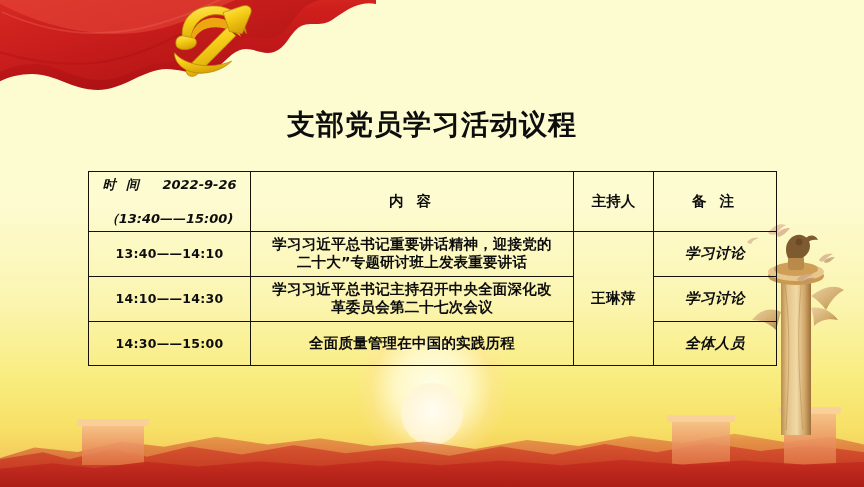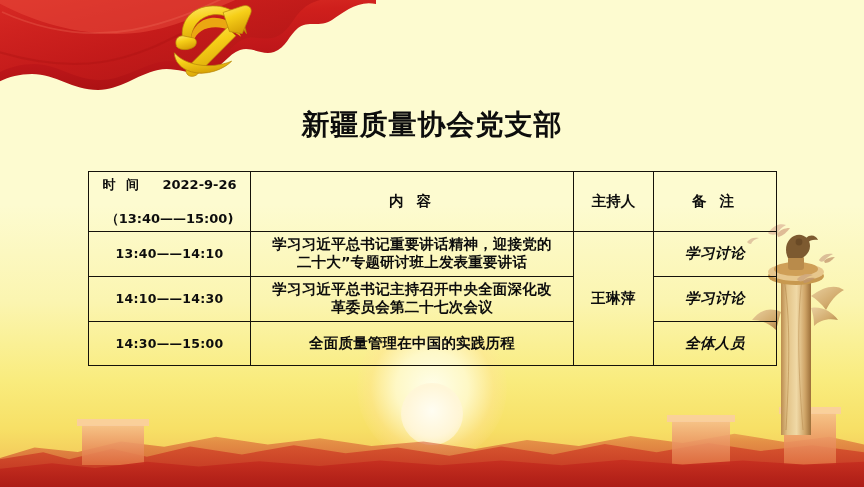--- a/index.html
+++ b/index.html
@@ -170,21 +170,21 @@
     font-family: "DejaVu Sans", "Liberation Sans", sans-serif;
     font-weight: bold;
     line-height: 1.22;
   }
   .col-time    { width: 162px; }
   .col-content { width: 323px; }
   .col-host    { width: 80px;  }
   .col-remark  { width: 123px; }
 
   .agenda-table thead td { height: 47px; font-size: 14.5px; }
-  .agenda-table thead .th-time { font-size: 13px; line-height: 1.35; }
+  .agenda-table thead .th-time { font-size: 13px; line-height: 1.35; font-style: italic; }
   .th-time .t-label { letter-spacing: 3px; }
   .th-time .t-date  { letter-spacing: 0; }
   .th-time .t-range { letter-spacing: 0; margin-top: 16px; }
   .hdr-sp { letter-spacing: 4px; }
 
   .agenda-table tbody tr.r1 td,
   .agenda-table tbody tr.r2 td { height: 45px; }
   .agenda-table tbody tr.r3 td { height: 44px; }
 
   .cell-time   { font-size: 12.5px; letter-spacing: 0.3px; }
@@ -337,21 +337,21 @@
       <path d="M1,7 C6,2 11,1 17,3 C13,4 9,6 7,9 C4,10 2,9 1,7 Z" fill="#cfa87e" opacity="0.9"></path>
       <path d="M7,9 C10,6 14,5 19,6 C15,9 11,11 8,11 Z" fill="#c09468" opacity="0.85"></path>
     </svg>
   </div>
   <div class="dove d4">
     <svg width="14" height="10" viewBox="0 0 14 10" xmlns="http://www.w3.org/2000/svg">
       <path d="M1,6 C4,2 8,1 13,2 C9,3 6,5 5,8 C3,8 2,7 1,6 Z" fill="#dcbd9a" opacity="0.85"></path>
     </svg>
   </div>
 
-  <div class="deck-title">新疆质量协会党支部</div>
+  <div class="deck-title">支部党员学习活动议程</div>
 
   <table class="agenda-table">
     <colgroup>
       <col class="col-time">
       <col class="col-content">
       <col class="col-host">
       <col class="col-remark">
     </colgroup>
     <thead>
       <tr>

